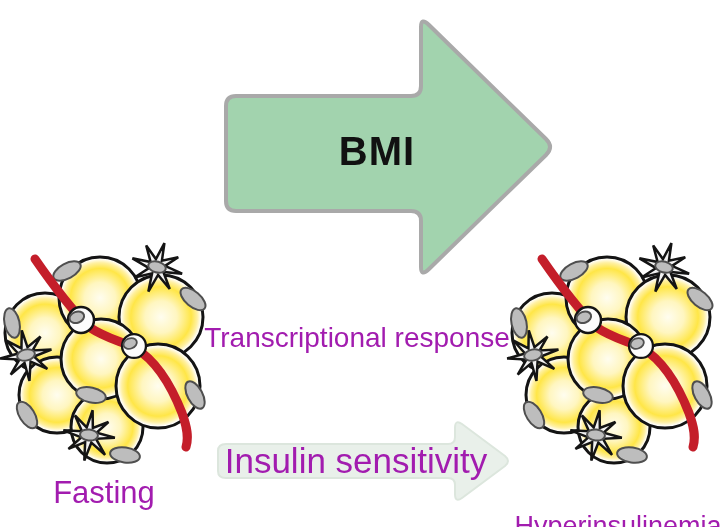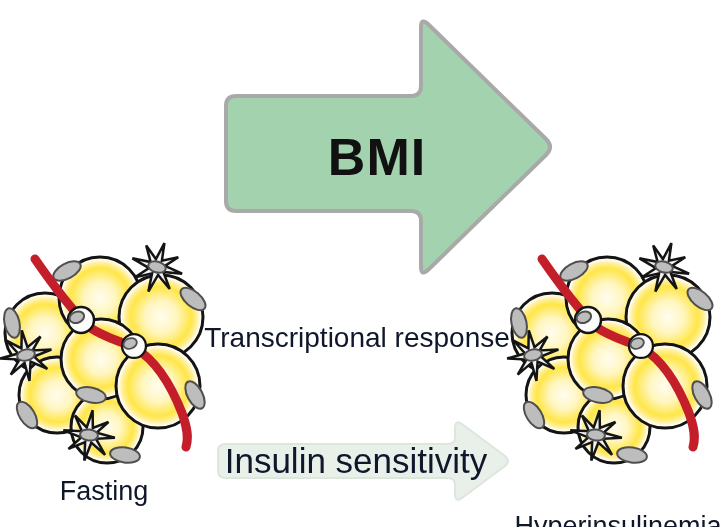--- a/index.html
+++ b/index.html
@@ -20,30 +20,30 @@
   .nucleus     { fill: #bdbdbd; stroke: #4f4f4f; stroke-width: 2; }
   .starfill    { fill: #f2f2f2; stroke: #141414; stroke-width: 2.5; stroke-linejoin: miter; }
   .smallcell   { fill: #fcfcfc; stroke: #141414; stroke-width: 2.5; }
   .vessel      { fill: none; stroke-width: 9; stroke-linecap: round; }
 
   
   .label {
     position: absolute;
     transform: translateX(-50%);
     white-space: nowrap;
-    color: #0f172a;
+    color: #a21caf;
     line-height: 1.05;
   }
   .label-bmi {
     left: 377px; top: 130px;
-    font-size: 52px; font-weight: bold; color: #111111; letter-spacing: 1px;
+    font-size: 40px; font-weight: bold; color: #111111; letter-spacing: 1px;
   }
   .label-transcriptional { left: 357px; top: 323px; font-size: 28px; }
   .label-insulin         { left: 356px; top: 443px; font-size: 35px; }
-  .label-fasting         { left: 104px; top: 477px; font-size: 27px; }
+  .label-fasting         { left: 104px; top: 477px; font-size: 31px; }
   .label-hyper           { left: 618px; top: 476px; font-size: 27px; margin-top: 36px; }
 </style>
 </head>
 <body>
 
 <div class="canvas">
 
   <svg class="art" width="720" height="527" viewBox="0 0 720 527" aria-hidden="true">
     <defs>
       <radialGradient id="cellGrad" cx="50%" cy="50%" r="50%">

